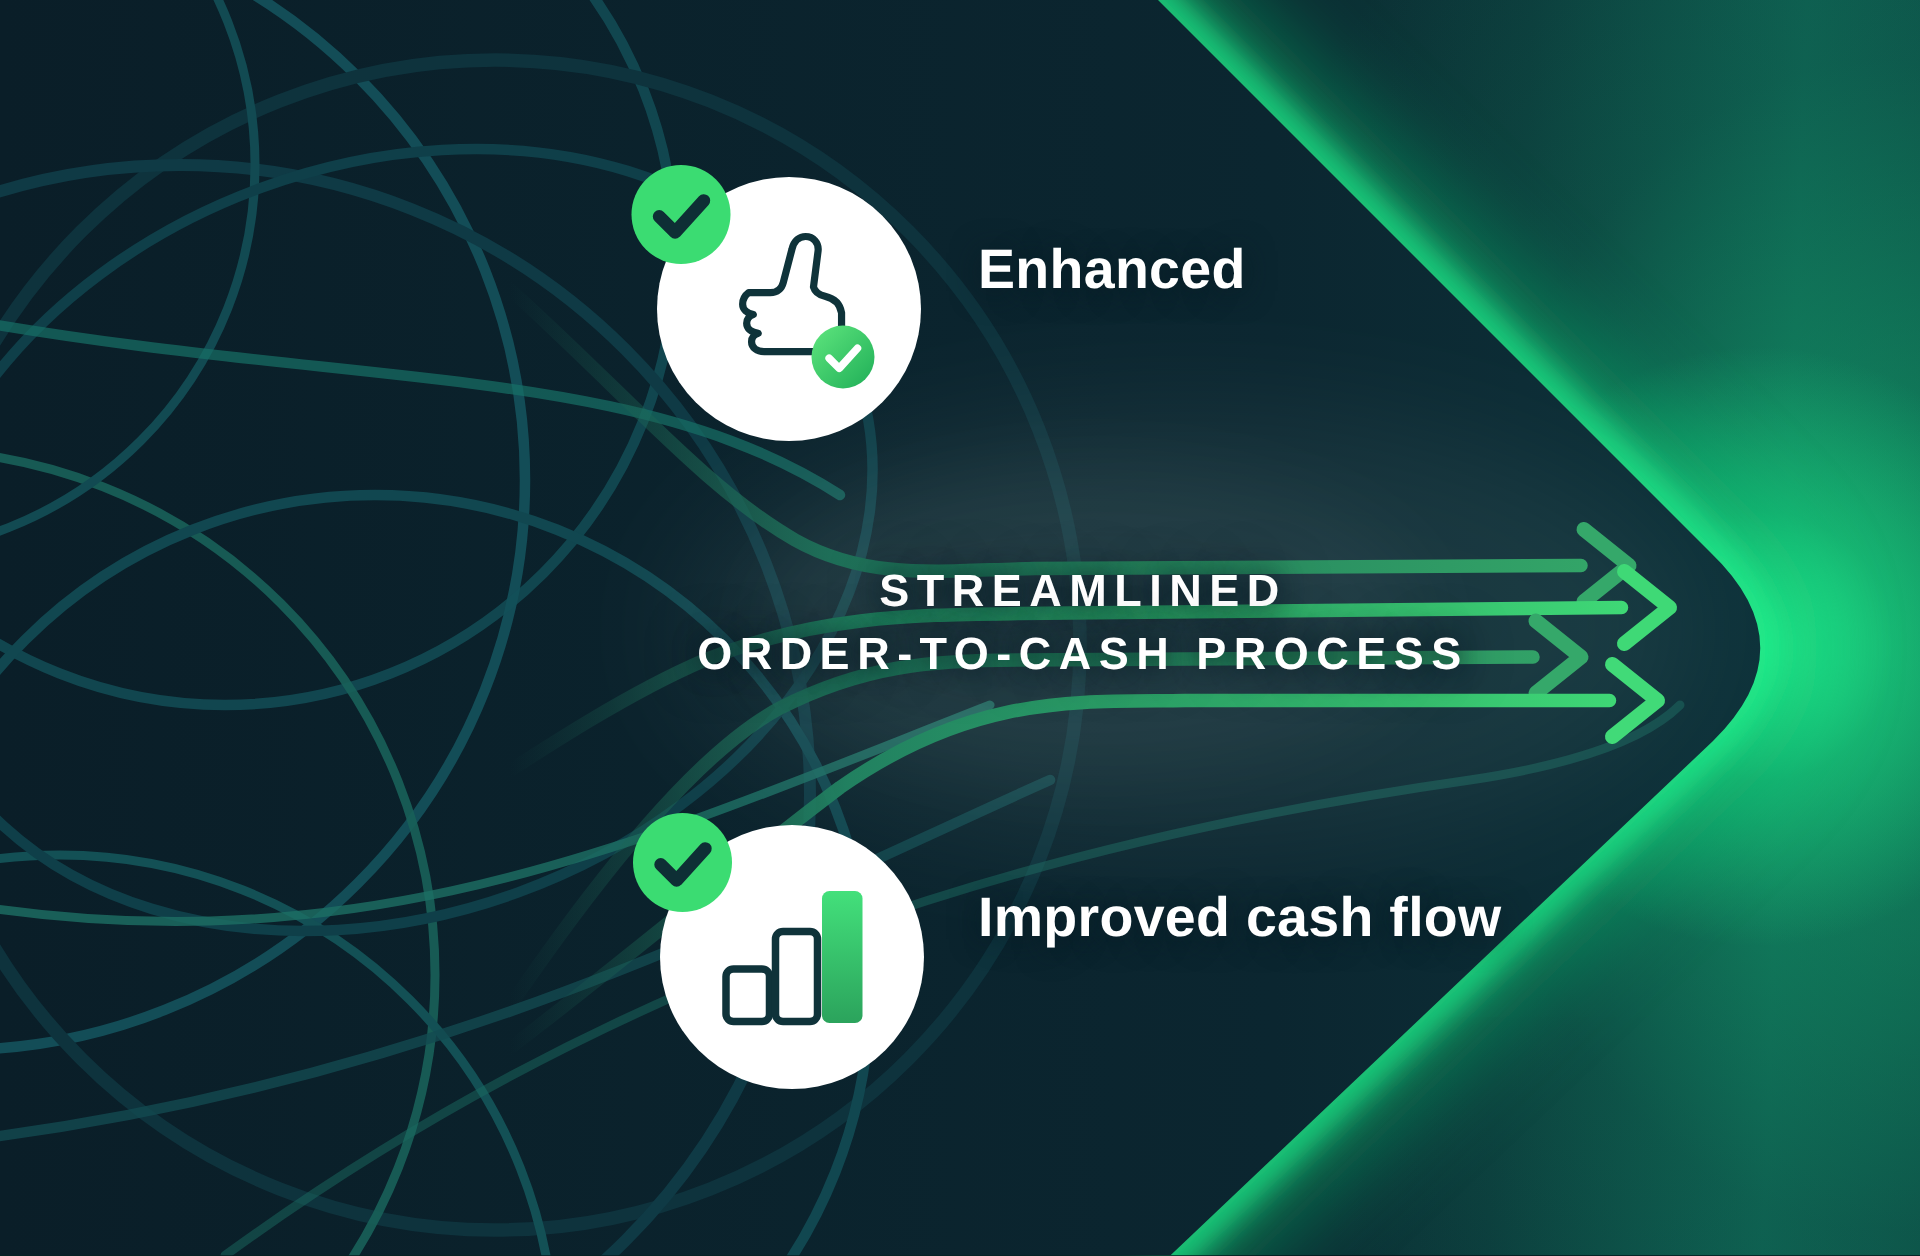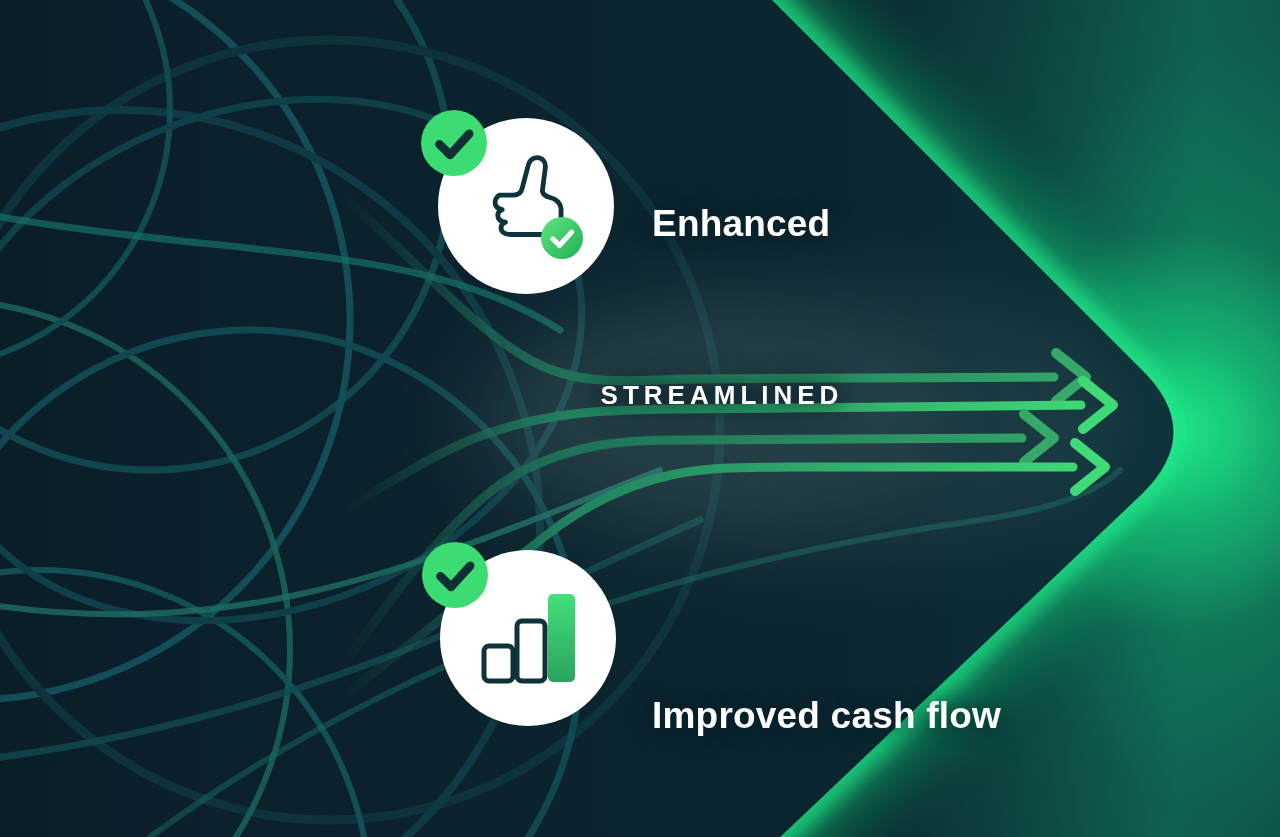--- a/index.html
+++ b/index.html
@@ -11,25 +11,25 @@
       radial-gradient(ellipse 460px 650px at 1255px 430px, rgba(22,190,116,.55), rgba(16,130,85,.18) 60%, rgba(10,60,50,0) 100%),
       linear-gradient(92deg,#0a1d26 0%,#0a2029 55%,#0c3a3c 78%,#0e5a50 92%,#0d4d48 100%);
   }
   .bg-art{position:absolute;left:0;top:0;}
   .badge-circle{position:absolute;width:176px;height:176px;border-radius:50%;background:#ffffff;}
   .check-big{position:absolute;width:66px;height:66px;border-radius:50%;background:#3bdc72;}
   .check-small{position:absolute;width:42px;height:42px;border-radius:50%;background:linear-gradient(135deg,#5fe67e,#1fae57);}
   .check-big svg,.check-small svg{position:absolute;left:0;top:0;}
   .benefit-label{
     position:absolute;color:#ffffff;font-weight:700;font-size:37px;line-height:47px;
-    letter-spacing:.2px;text-shadow:0 2px 20px rgba(7,26,34,.85);margin-top:44px;
+    letter-spacing:.2px;text-shadow:0 2px 20px rgba(7,26,34,.85);
   }
   .center-label{
     position:absolute;left:372px;top:374px;width:700px;text-align:center;color:#ffffff;
-    font-weight:700;font-size:26px;line-height:42px;letter-spacing:5px;
+    font-weight:700;font-size:30px;line-height:42px;letter-spacing:5px;
     text-shadow:0 0 16px rgba(7,26,34,.95),0 0 34px rgba(7,26,34,.8);
   }
   .line{display:block;}
 </style>
 </head>
 <body>
 
 <div class="canvas">
 
   <svg class="bg-art" width="1280" height="837" viewBox="0 0 1280 837">
@@ -127,37 +127,38 @@
     <svg width="66" height="66" viewBox="0 0 100 100">
       <path d="M 28,52 L 44,68 L 73,36" fill="none" stroke="#0e2f35" stroke-width="13" stroke-linecap="round" stroke-linejoin="round"></path>
     </svg>
   </div>
   <div class="benefit-label" style="left:652px;top:156px;">
     <span class="line">Enhanced</span>
   </div>
 
   <div class="center-label">
     <span class="line">STREAMLINED</span>
+    <span class="line">ORDER-TO-CASH PROCESS</span>
   </div>
 
   <div class="badge-circle" style="left:440px;top:550px;">
     <svg width="176" height="176" viewBox="0 0 176 176">
       <defs>
         <linearGradient id="barG" x1="0" y1="0" x2="0" y2="1">
           <stop offset="0" stop-color="#43e07b"></stop>
           <stop offset="1" stop-color="#2ba35c"></stop>
         </linearGradient>
       </defs>
       <rect x="44" y="96" width="29" height="35" rx="5" fill="#ffffff" stroke="#0f333a" stroke-width="5"></rect>
       <rect x="77" y="71" width="28" height="60" rx="5" fill="#ffffff" stroke="#0f333a" stroke-width="5"></rect>
       <rect x="108" y="44" width="27" height="88" rx="5" fill="url(#barG)"></rect>
     </svg>
   </div>
   <div class="check-big" style="left:422px;top:542px;">
     <svg width="66" height="66" viewBox="0 0 100 100">
       <path d="M 28,52 L 44,68 L 73,36" fill="none" stroke="#0e2f35" stroke-width="13" stroke-linecap="round" stroke-linejoin="round"></path>
     </svg>
   </div>
-  <div class="benefit-label" style="left:652px;top:648px;">
+  <div class="benefit-label" style="left:652px;top:588px;">
     <span class="line">Improved cash flow</span>
   </div>
 
 </div>
 
 </body></html>

